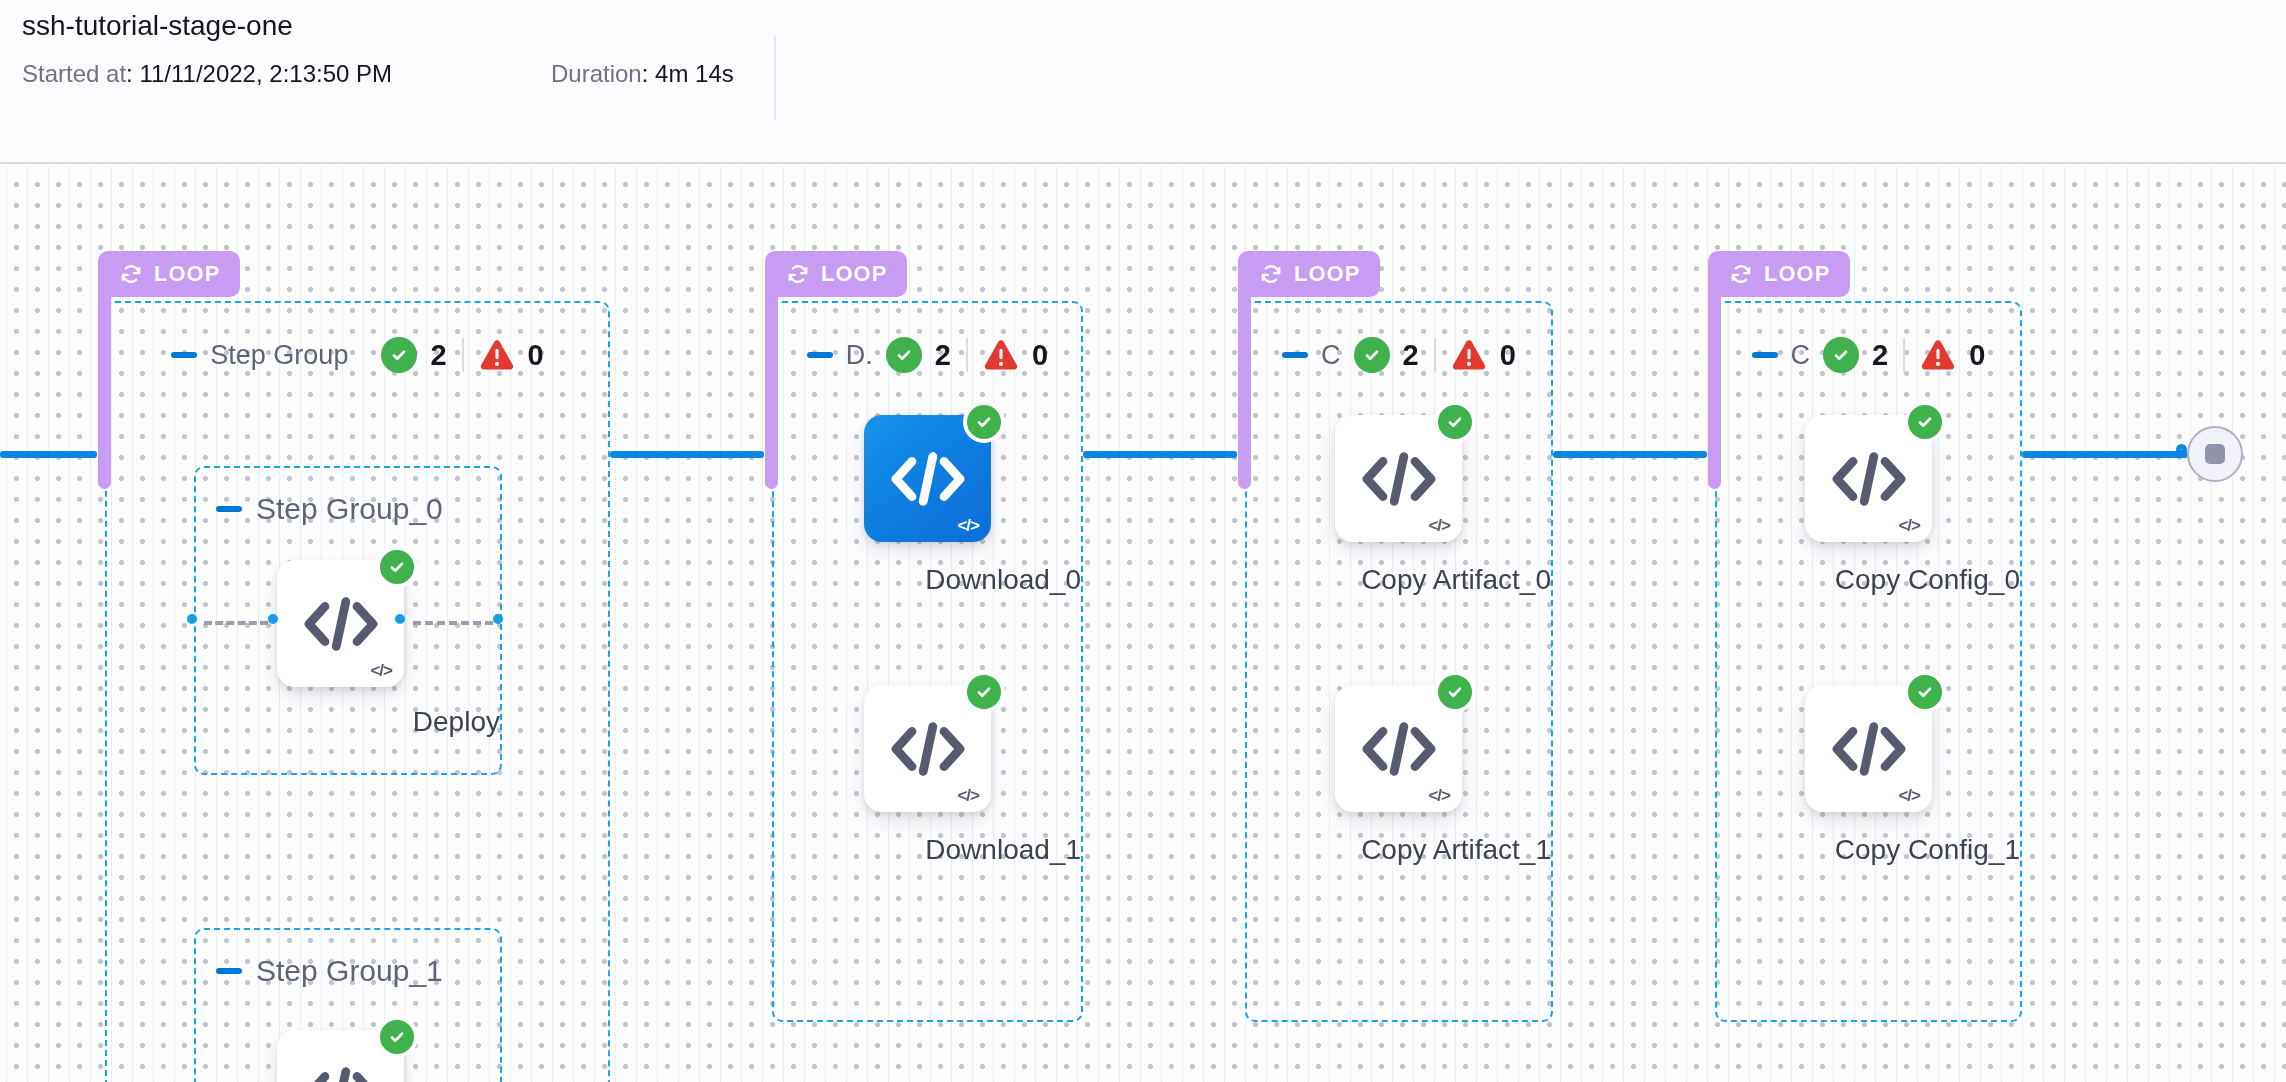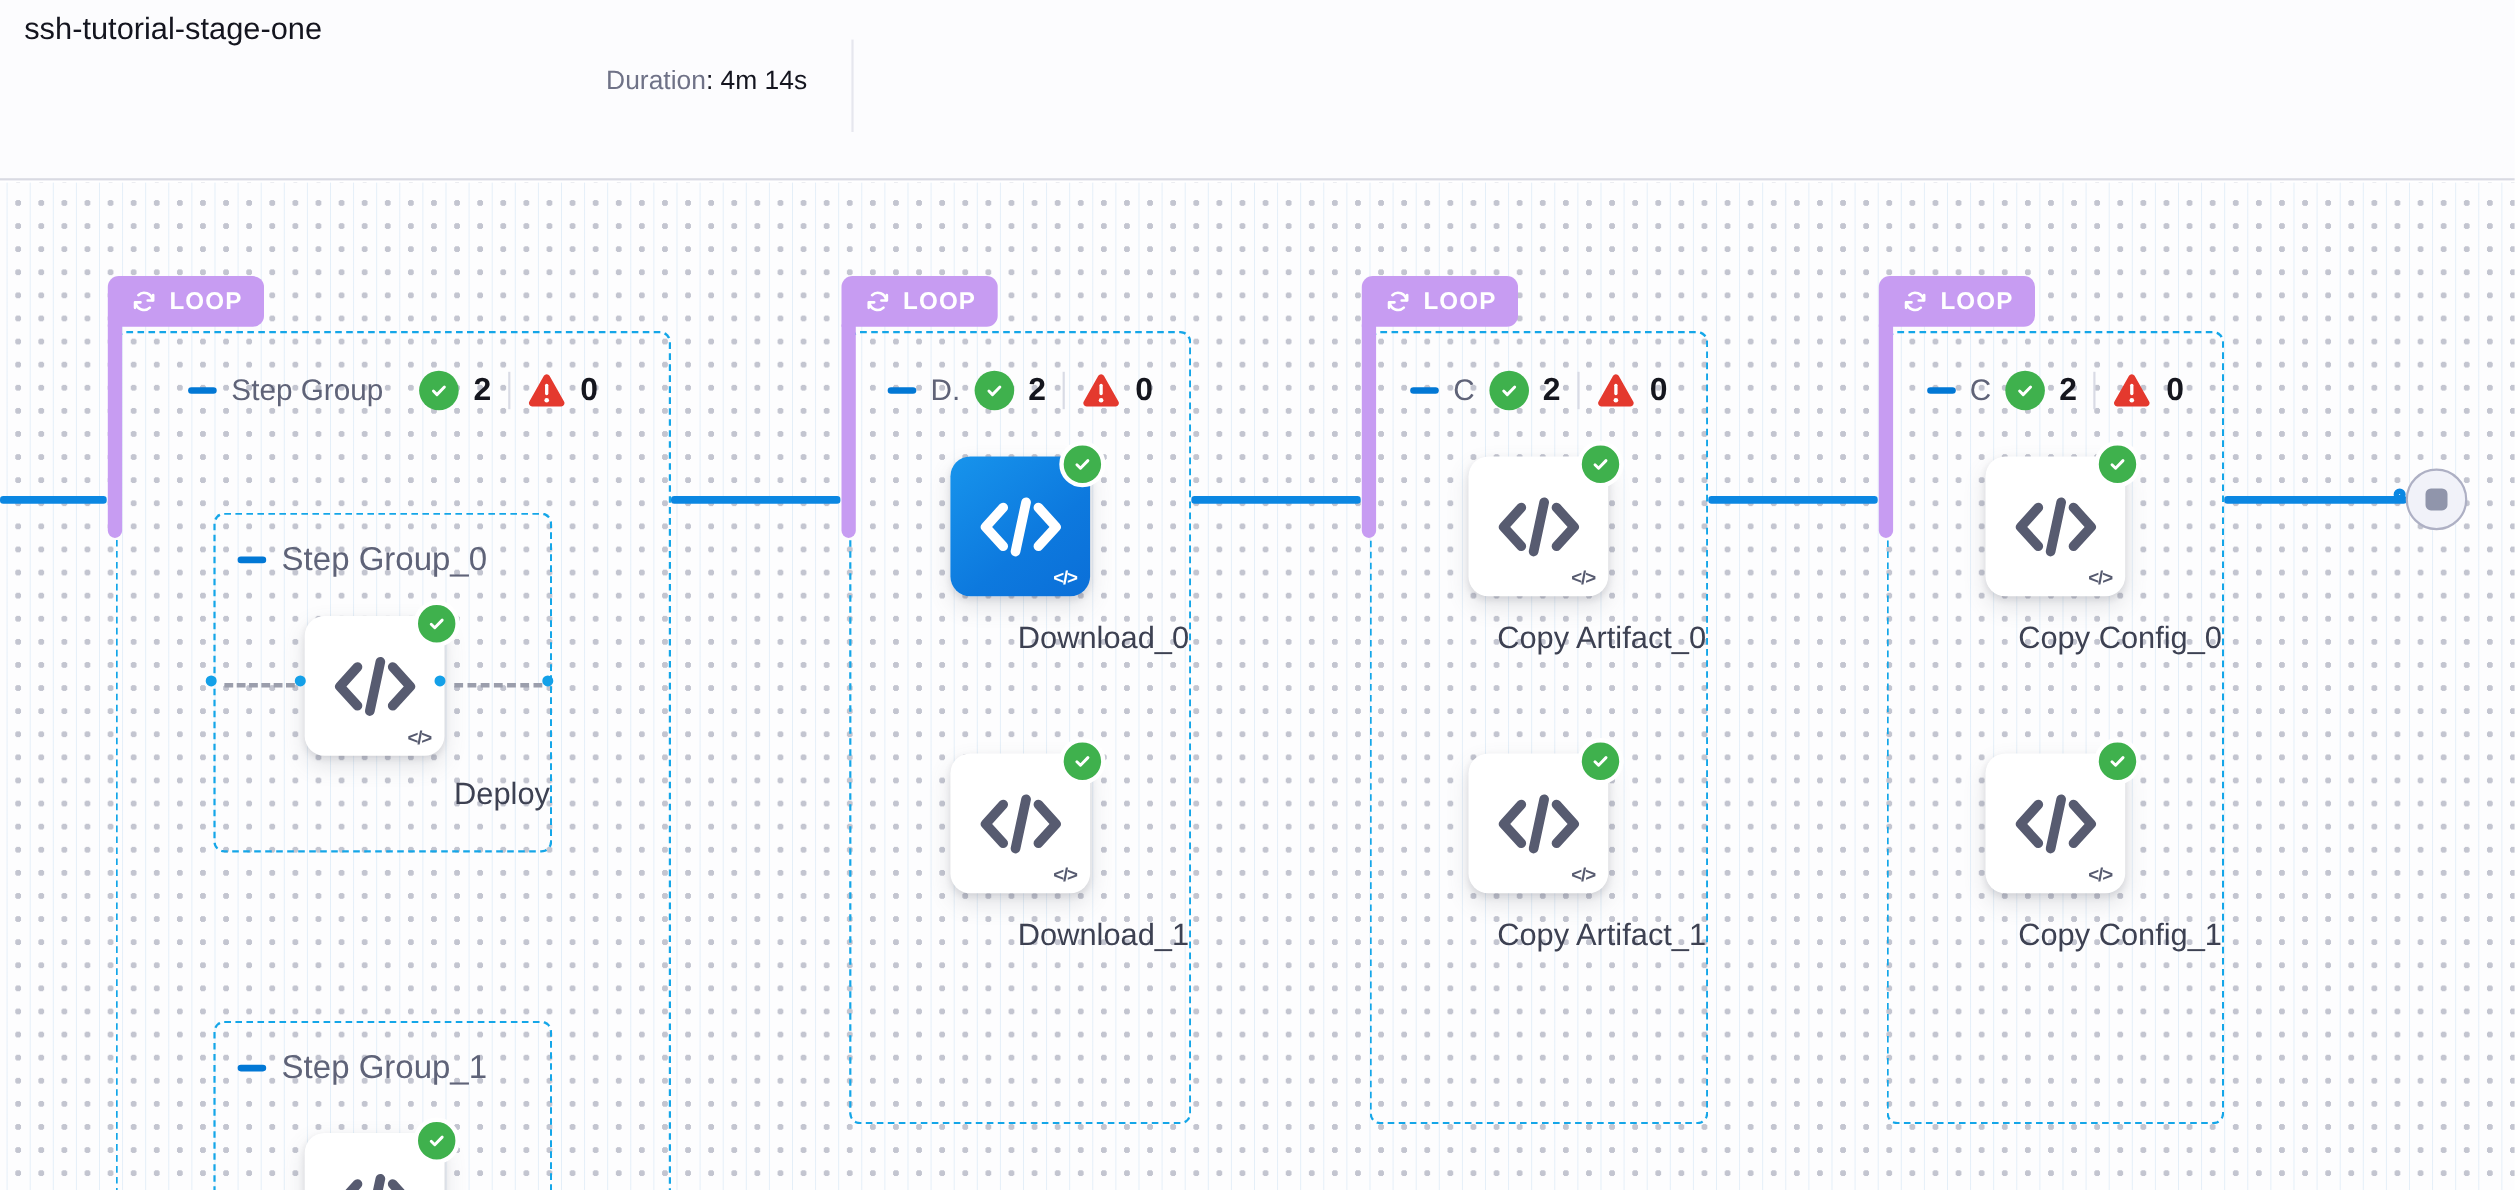--- a/index.html
+++ b/index.html
@@ -80,20 +80,23 @@
     cursor:pointer; }
   .stop-sq { width:20px; height:20px; border-radius:5px; background:#9095ab; }
   .end-ring { position:absolute; left:2176px; top:278px; width:11px; height:11px; border:5px solid #0b87e2;
     background:#fff; border-radius:50%; z-index:4; }
 </style>
 </head>
 <body>
 
 <div class="stage-header">
   <div class="stage-title">ssh-tutorial-stage-one</div>
+  <div class="meta-row started">
+    <span class="meta-label">Started at</span><span>: 11/11/2022, 2:13:50 PM</span>
+  </div>
   <div class="meta-row duration">
     <span class="meta-label">Duration</span><span>: 4m 14s</span>
   </div>
   <div class="hdr-divider"></div>
 </div>
 
 <div class="canvas">
 
   <div class="edge" style="left:0;width:97px"></div>
   <div class="edge" style="left:610px;width:154px"></div>

